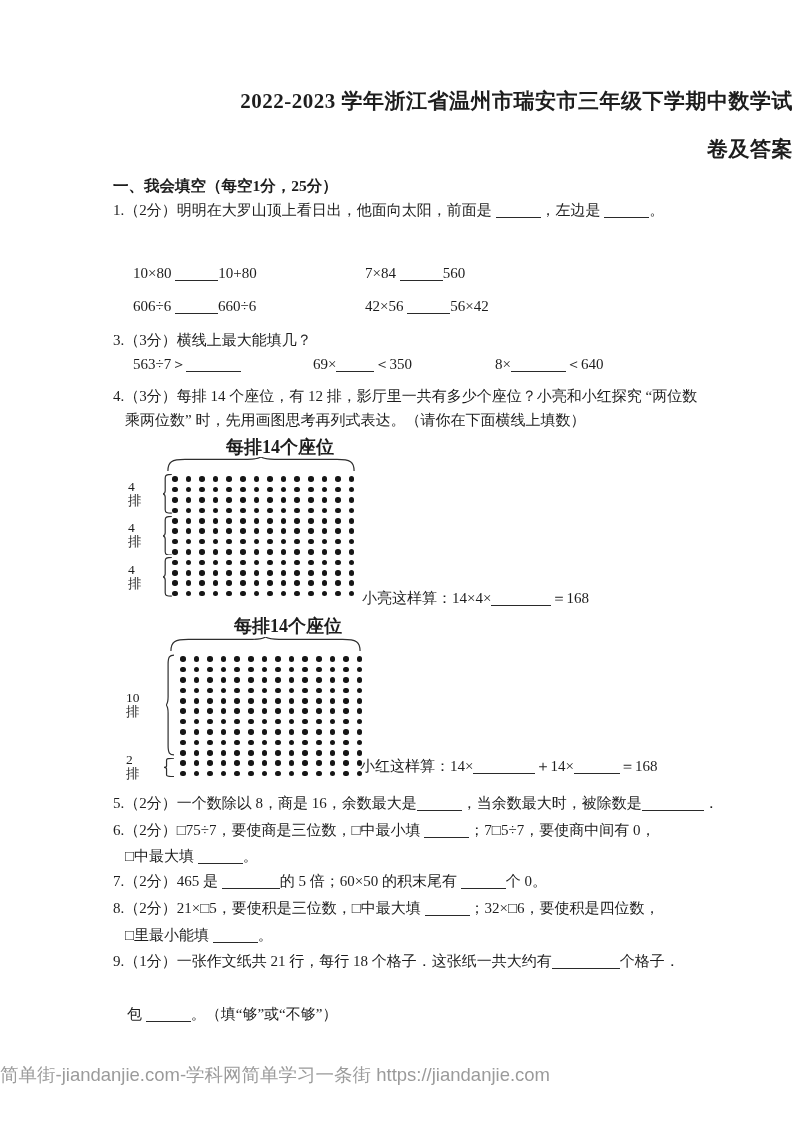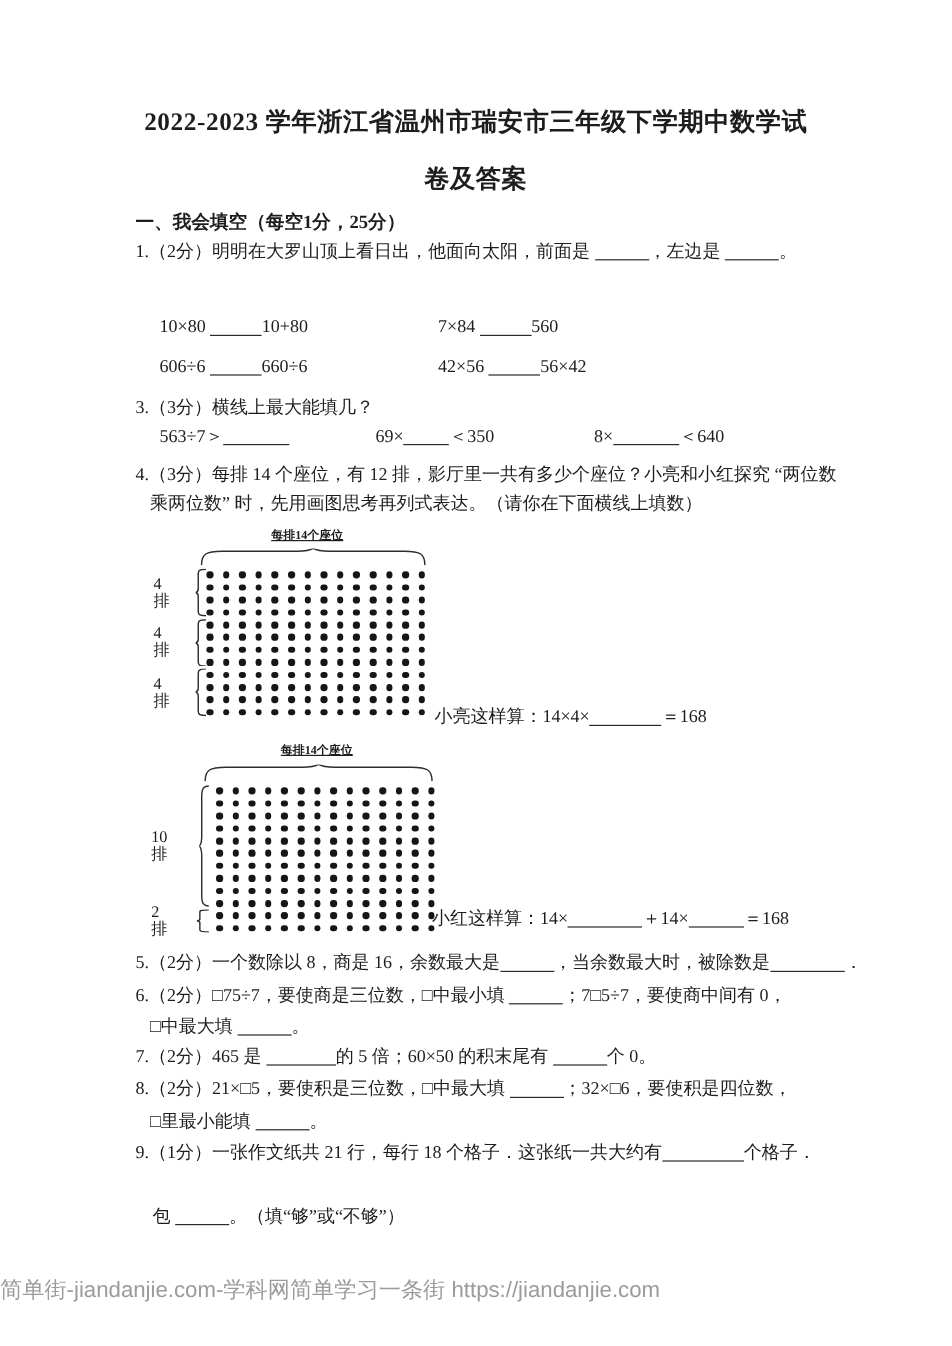--- a/index.html
+++ b/index.html
@@ -3,24 +3,24 @@
 <meta charset="utf-8">
 <style>
   html,body { margin:0; padding:0; background:#ffffff; }
   .page {
     position:relative; width:793px; height:1122px; margin:0 auto;
     background:#ffffff; overflow:hidden;
     font-family:"Liberation Serif","DejaVu Serif",serif;
     color:#1d1d1d;
   }
   .ln { position:absolute; white-space:nowrap; font-size:15px; line-height:20px; }
-  .title-line { position:absolute; left:0; width:793px; text-align:center;
+  .title-line { position:absolute; left:0; width:793px; text-align:right;
                 font-weight:bold; font-size:21px; line-height:26px; letter-spacing:0.5px; }
   .sec-head { font-weight:bold; font-size:15.5px; }
-  .fig-cap { font-weight:bold; font-size:10px;text-decoration:underline; }
+  .fig-cap { font-weight:bold; font-size:18px; }
   .blank { display:inline-block; border-bottom:1.2px solid #2a2a2a;
            height:15px; vertical-align:-3px; }
   .w38{width:38px}.w43{width:43px}.w45{width:45px}.w46{width:46px}
   .w55{width:55px}.w58{width:58px}.w60{width:60px}.w62{width:62px}.w68{width:68px}
   .hbrace { position:absolute; }
   .hbrace path, .lbrace path { fill:none; stroke:#2e2e2e; stroke-width:1.2; }
   .dot-grid { position:absolute; display:grid; }
   .dot { width:5.6px; height:5.6px; border-radius:50%; background:#161616; align-self:center; }
   .fig-groups { position:absolute; display:flex; flex-direction:column; align-items:flex-end; }
   .fig-group { display:flex; align-items:center; justify-content:flex-end;gap:18px; }

